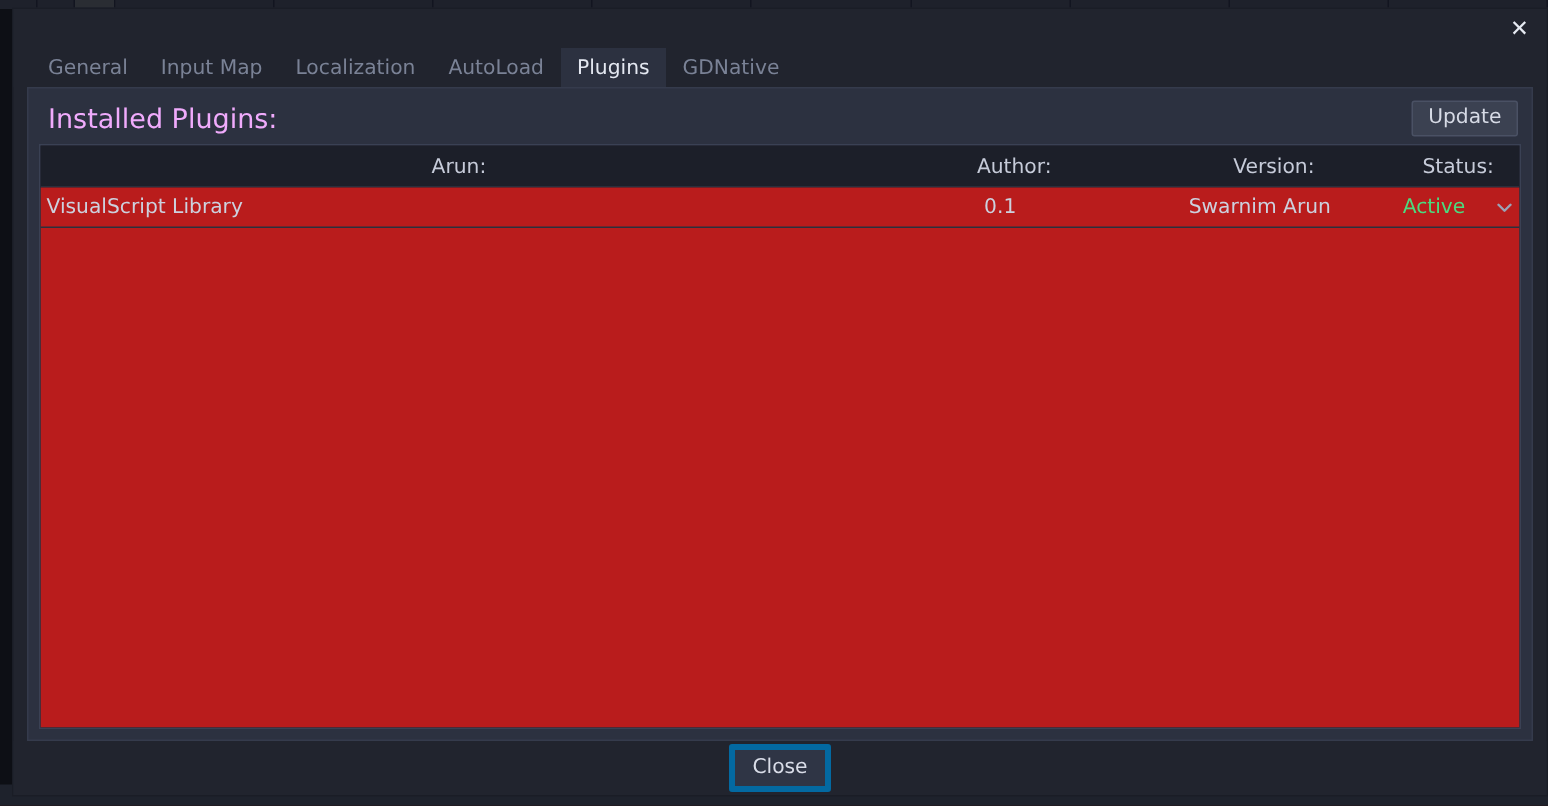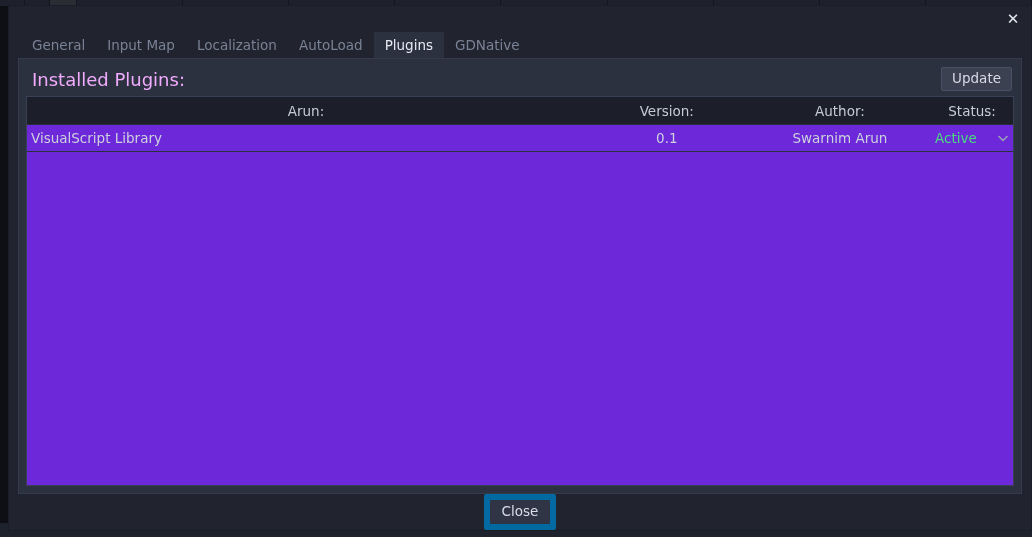--- a/index.html
+++ b/index.html
@@ -211,21 +211,21 @@
     padding: 0 4px;
     white-space: nowrap;
     overflow: hidden;
   }
   .list-head .col-version { text-align: center; }
   .list-head .col-author  { text-align: center; }
   .list-head .col-status  { text-align: center; }
 
   .list-body {
     flex: 1 1 auto;
-    background: #6d28d9;
+    background: #b91c1c;
     position: relative;
   }
   .plugin-row {
     height: 26px;
     display: flex;
     align-items: center;
     border-bottom: 1px solid #2b303d;
     cursor: pointer;
   }
   .plugin-row .cell {
@@ -258,21 +258,21 @@
   
   .dialog-footer {
     flex: 0 0 36px;
     display: flex;
     align-items: center;
     justify-content: center;
     background: #21242e;
   }
   .btn-close {
     background: #2f3545;
-    border: 6px solid #0369a1;
+    border: 4px solid #0369a1;
     color: #d9dde8;
     font-family: inherit;
     font-size: 13.5px;
     padding: 3px 12px 4px 12px;
     line-height: 17px;
     cursor: pointer;
     border-radius: 2px;
   }
 </style>
 </head>
@@ -319,22 +319,22 @@
 
     <div class="panel-header">
       <div class="panel-header-label">Installed Plugins:</div>
       <button class="btn">Update</button>
     </div>
 
     <div class="list-frame">
 
       <div class="list-head">
         <div class="cell col-name">Arun:</div>
+        <div class="cell col-author">Author:</div>
         <div class="cell col-version">Version:</div>
-        <div class="cell col-author">Author:</div>
         <div class="cell col-status">Status:</div>
       </div>
 
       <div class="list-body">
         <div class="plugin-row">
           <div class="cell col-name cell-name">VisualScript Library</div>
           <div class="cell col-version cell-version">0.1</div>
           <div class="cell col-author cell-author">Swarnim Arun</div>
           <div class="cell col-status cell-status">
             <span class="status-text">Active</span>

